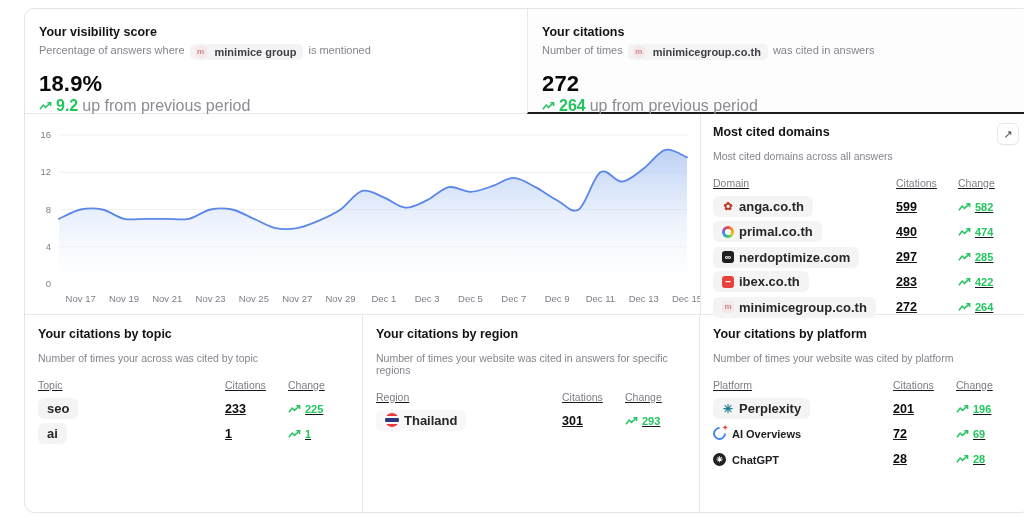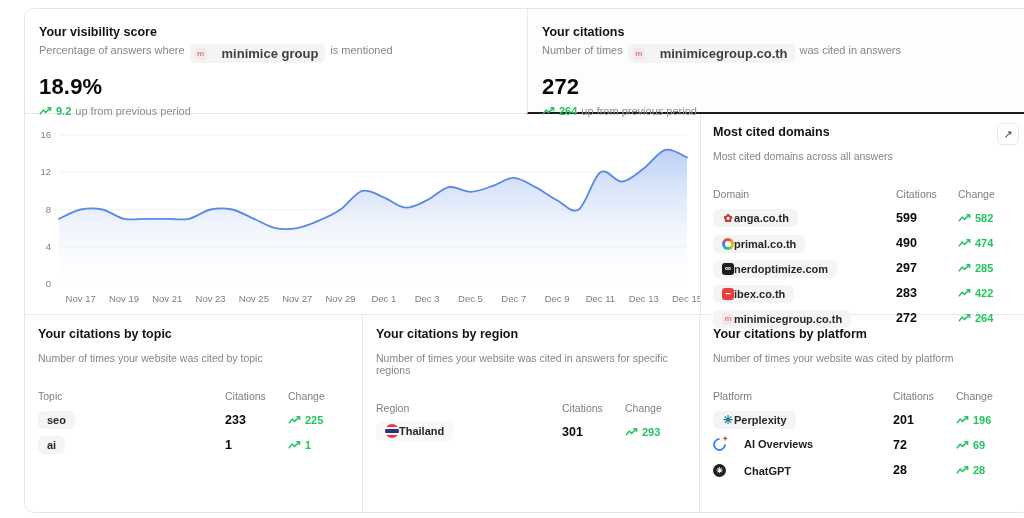--- a/index.html
+++ b/index.html
@@ -7,49 +7,49 @@
     font-family: "Liberation Sans", sans-serif; color: #18181b; }
   .dashboard { position: absolute; left: 24px; top: 8px; width: 1007px; height: 505px;
     background: #fff; border: 1px solid #e4e4e7; border-radius: 10px; overflow: hidden; }
 
   
   .tabs-row { display: flex; height: 105px; }
   .tab-card { flex: 1; padding: 16px 0 0 14px; background: #fff; border-bottom: 1px solid #e9e9ec; cursor: pointer; }
   .tab-card.active { border-left: 1px solid #e9e9ec; border-bottom: 2px solid #1c1c20; background: #fdfdfd; }
   .card-title { font-size: 12.5px; font-weight: 700; color: #141417; }
   .card-sub { margin-top: 5px; font-size: 11px; color: #84848d; display: flex; gap: 5px; }
-  .entity-pill { display: inline-flex; align-items: center; gap: 15px; background: #f4f4f5;
-    border-radius: 5px; padding: 2px 7px 2px 5px; color: #3f3f46; font-weight: 600; font-size: 13px; }
+  .entity-pill { display: inline-flex; align-items: center; gap: 8px; background: #f4f4f5;
+    border-radius: 5px; padding: 2px 7px 2px 5px; color: #3f3f46; font-weight: 600; font-size: 11px; }
   .big-value { margin-top: 11px; font-size: 22px; font-weight: 700; color: #0a0a0c; letter-spacing: .2px; }
-  .trend-row { margin-top: 5px; display: flex; align-items: center; gap: 4px; font-size: 11px; }
+  .trend-row { display: flex; align-items: center; gap: 4px; font-size: 16px; }
   .trend-val { color: #22c55e; font-weight: 600; }
   .trend-text { color: #8c8c95; }
 
   
   .mid-row { display: flex; height: 200px; }
   .chart-cell { width: 675px; position: relative; }
   .domains-panel { flex: 1; border-left: 1px solid #e9e9ec; padding: 11px 14px 0 12px; position: relative; }
   .panel-title { font-size: 12.5px; font-weight: 700; color: #141417; }
   .panel-sub { margin-top: 11px; font-size: 10.5px; color: #84848d; }
   .expand-btn { position: absolute; top: 9px; right: 11px; width: 22px; height: 22px; background: #fff;
     border: 1px solid #e7e7ea; border-radius: 6px; font-size: 11px; color: #3f3f46; cursor: pointer;
     display: flex; align-items: center; justify-content: center; box-shadow: 0 1px 1px rgba(0,0,0,.03); }
 
   
   .t-grid { display: grid; align-items: center; }
   .domains-panel .t-grid { grid-template-columns: 1fr 62px 58px; }
   .bcard .t-grid { grid-template-columns: 1fr 63px 60px; }
-  .ttable { margin-top: 21px; }
+  .ttable { margin-top: 10px; text-decoration: underline; }
   .thead { height: 22px; }
   .th { font-size: 10.5px; color: #7d7d86; }
   .trow { height: 25px; }
-  .pill { display: inline-flex; align-items: center; background: #f4f4f5; border-radius: 6px;
-    padding: 3px 9px; font-size: 11px; color: #27272a; font-weight: 600; cursor: pointer; max-width: 100%; }
+  .pill { display: inline-flex; align-items: center; gap: 5px; background: #f4f4f5; border-radius: 6px;
+    padding: 3px 9px; font-size: 13px; color: #27272a; font-weight: 600; cursor: pointer; max-width: 100%; }
   .pill.pill-light { background: #f8f8f9; }
-  .plain-name { display: inline-flex; align-items: center; gap: 18px; font-size: 11px; color: #202024;
+  .plain-name { display: inline-flex; align-items: flex-end; gap: 6px; font-size: 11px; color: #202024;
     font-weight: 600; padding: 3px 0; }
   .cit { font-size: 12.5px; font-weight: 600; color: #0a0a0c; }
   .chg { display: flex; align-items: center; gap: 4px; font-size: 11px; font-weight: 600; color: #22c55e; }
 
   
   .favicon { width: 12px; height: 12px; display: inline-flex; align-items: center; justify-content: center;
     border-radius: 3px; flex: none; position: relative; font-size: 9px; line-height: 1; }
   .fav-minimice { background: #f6e8e8; }
   .fav-minimice::before { content: "m"; color: #c98a8a; font-size: 8px; font-weight: 700; }
   .fav-anga { background: transparent; }
@@ -247,21 +247,21 @@
               <span>264</span>
             </div>
           </div>
         </div>
     </div>
   </div>
 
   <div class="bottom-row">
     <div class="bcard">
       <div class="panel-title">Your citations by topic</div>
-      <div class="panel-sub">Number of times your website was cited by topic</div>
+      <div class="panel-sub">Number of times your across was cited by topic</div>
       <div class="ttable" id="topics-table">
           <div class="thead t-grid">
             <div class="th">Topic</div>
             <div class="th">Citations</div>
             <div class="th">Change</div>
           </div>
           <div class="trow t-grid">
             <div class="cell"><span class="pill">
                 <span>seo</span>
               </span></div>

